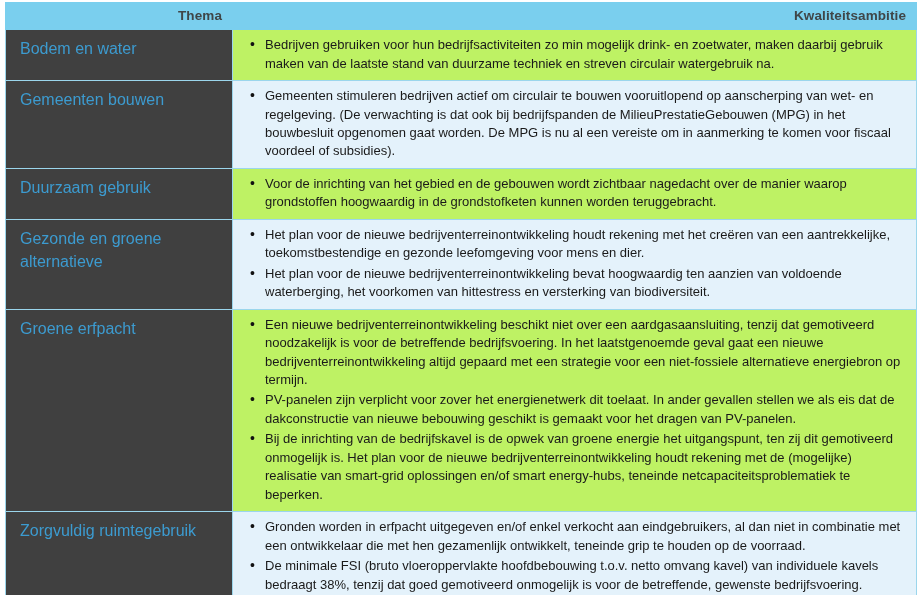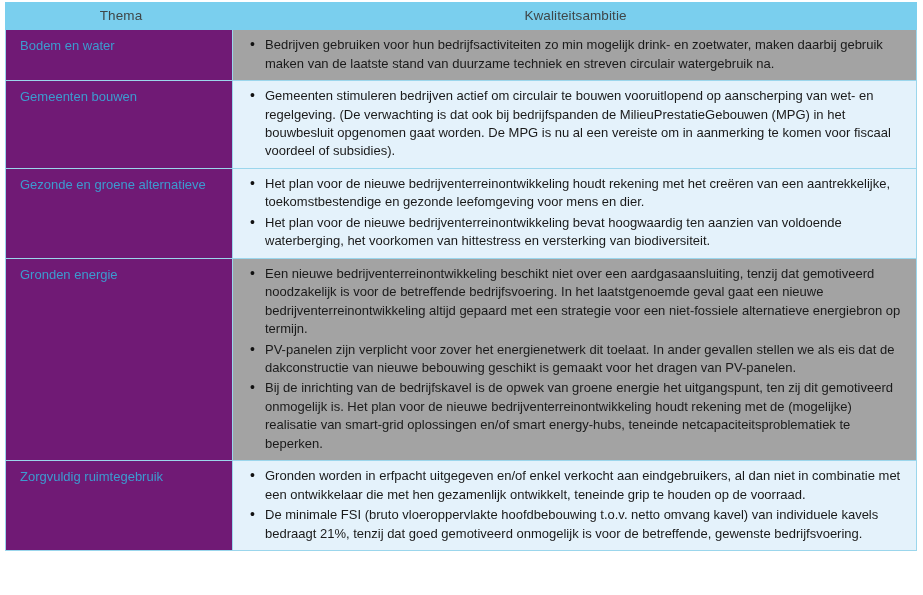--- a/index.html
+++ b/index.html
@@ -24,48 +24,48 @@
     table-layout: fixed;
     width: 911px;
     margin: 2px 0 0 5px;
   }
   table.ambitie-table col.c-thema { width: 227px; }
   table.ambitie-table col.c-ambitie { width: 684px; }
 
   thead th {
     background: #7ACFEE;
     color: #3f4648;
-    font-weight: normal;
+    font-weight: bold;
     font-size: 13.5px;
-    text-align: center;
+    text-align: right;
     padding: 5px 10px 5px 14px;
     border: 1px solid #7ACFEE;
     line-height: 1.2;
     letter-spacing: 0.1px;
     margin-top: 25px;
   }
   thead th.th-ambitie {
     padding-left: 12px;
   }
 
   tbody td {
     border: 1px solid #9BD6EC;
     vertical-align: top;
     font-size: 13px;
     line-height: 1.42;
   }
   td.thema {
-    background: #701a75;
+    background: #404040;
     color: #3C9BD0;
     padding: 7px 8px 7px 14px;
-    font-size: 13px;
+    font-size: 16px;
     line-height: 1.45;
   }
   td.ambitie {
-    background: #a3a3a3;
+    background: #bef264;
     color: #1a1a1a;
     padding: 6px 14px 7px 10px;
   }
   tr.alt td.ambitie {
     background: #E4F2FB;
   }
   td.ambitie ul {
     margin: 0;
     padding: 0 0 0 22px;
     list-style: none;
@@ -112,43 +112,51 @@
           </td>
         </tr>
         <tr class="alt">
           <td class="thema">Gemeenten bouwen</td>
           <td class="ambitie">
             <ul>
               <li>Gemeenten stimuleren bedrijven actief om circulair te bouwen vooruitlopend op aanscherping van wet- en regelgeving. (De verwachting is dat ook bij bedrijfspanden de MilieuPrestatieGebouwen (MPG) in het bouwbesluit opgenomen gaat worden. De MPG is nu al een vereiste om in aanmerking te komen voor fiscaal voordeel of subsidies).</li>
             </ul>
           </td>
         </tr>
+        <tr>
+          <td class="thema">Duurzaam gebruik</td>
+          <td class="ambitie">
+            <ul>
+              <li>Voor de inrichting van het gebied en de gebouwen wordt zichtbaar nagedacht over de manier waarop grondstoffen hoogwaardig in de grondstofketen kunnen worden teruggebracht.</li>
+            </ul>
+          </td>
+        </tr>
         <tr class="alt">
           <td class="thema">Gezonde en groene alternatieve</td>
           <td class="ambitie">
             <ul>
               <li>Het plan voor de nieuwe bedrijventerreinontwikkeling houdt rekening met het creëren van een aantrekkelijke, toekomstbestendige en gezonde leefomgeving voor mens en dier.</li>
               <li>Het plan voor de nieuwe bedrijventerreinontwikkeling bevat hoogwaardig ten aanzien van voldoende waterberging, het voorkomen van hittestress en versterking van biodiversiteit.</li>
             </ul>
           </td>
         </tr>
         <tr>
-          <td class="thema">Gronden energie</td>
+          <td class="thema">Groene erfpacht</td>
           <td class="ambitie">
             <ul>
               <li>Een nieuwe bedrijventerreinontwikkeling beschikt niet over een aardgasaansluiting, tenzij dat gemotiveerd noodzakelijk is voor de betreffende bedrijfsvoering. In het laatstgenoemde geval gaat een nieuwe bedrijventerreinontwikkeling altijd gepaard met een strategie voor een niet-fossiele alternatieve energiebron op termijn.</li>
               <li>PV-panelen zijn verplicht voor zover het energienetwerk dit toelaat. In ander gevallen stellen we als eis dat de dakconstructie van nieuwe bebouwing geschikt is gemaakt voor het dragen van PV-panelen.</li>
               <li>Bij de inrichting van de bedrijfskavel is de opwek van groene energie het uitgangspunt, ten zij dit gemotiveerd onmogelijk is. Het plan voor de nieuwe bedrijventerreinontwikkeling houdt rekening met de (mogelijke) realisatie van smart-grid oplossingen en/of smart energy-hubs, teneinde netcapaciteitsproblematiek te beperken.</li>
             </ul>
           </td>
         </tr>
         <tr class="alt">
           <td class="thema">Zorgvuldig ruimtegebruik</td>
           <td class="ambitie">
             <ul>
               <li>Gronden worden in erfpacht uitgegeven en/of enkel verkocht aan eindgebruikers, al dan niet in combinatie met een ontwikkelaar die met hen gezamenlijk ontwikkelt, teneinde grip te houden op de voorraad.</li>
-              <li>De minimale FSI (bruto vloeroppervlakte hoofdbebouwing t.o.v. netto omvang kavel) van individuele kavels bedraagt 21%, tenzij dat goed gemotiveerd onmogelijk is voor de betreffende, gewenste bedrijfsvoering.</li>
+              <li>De minimale FSI (bruto vloeroppervlakte hoofdbebouwing t.o.v. netto omvang kavel) van individuele kavels bedraagt 38%, tenzij dat goed gemotiveerd onmogelijk is voor de betreffende, gewenste bedrijfsvoering.</li>
             </ul>
           </td>
         </tr>
       </tbody>
   </table>
 </div>
 
 </body></html>

